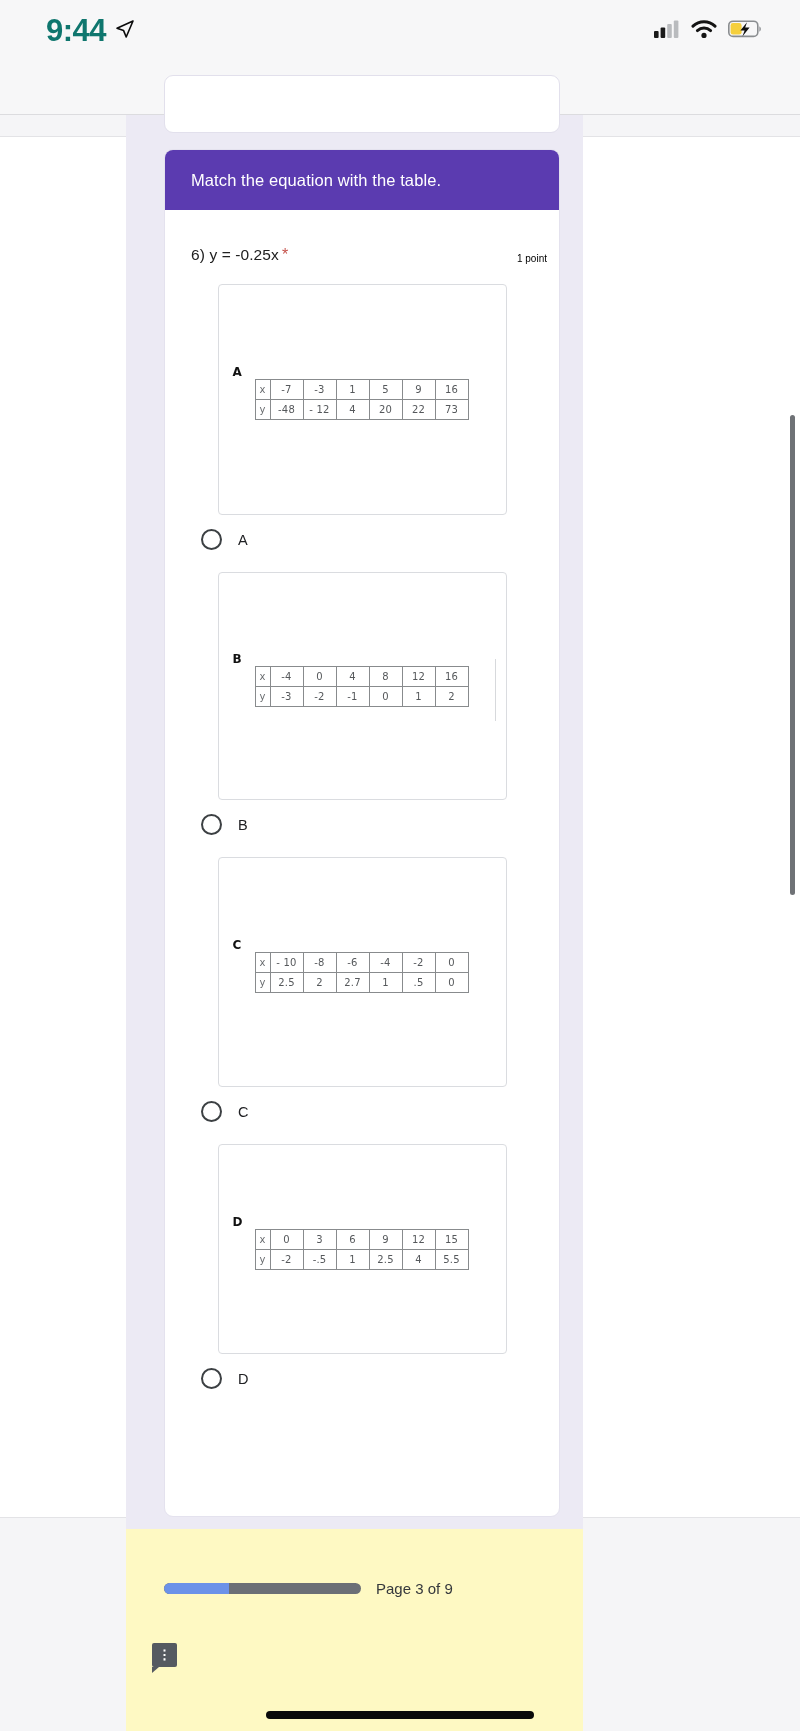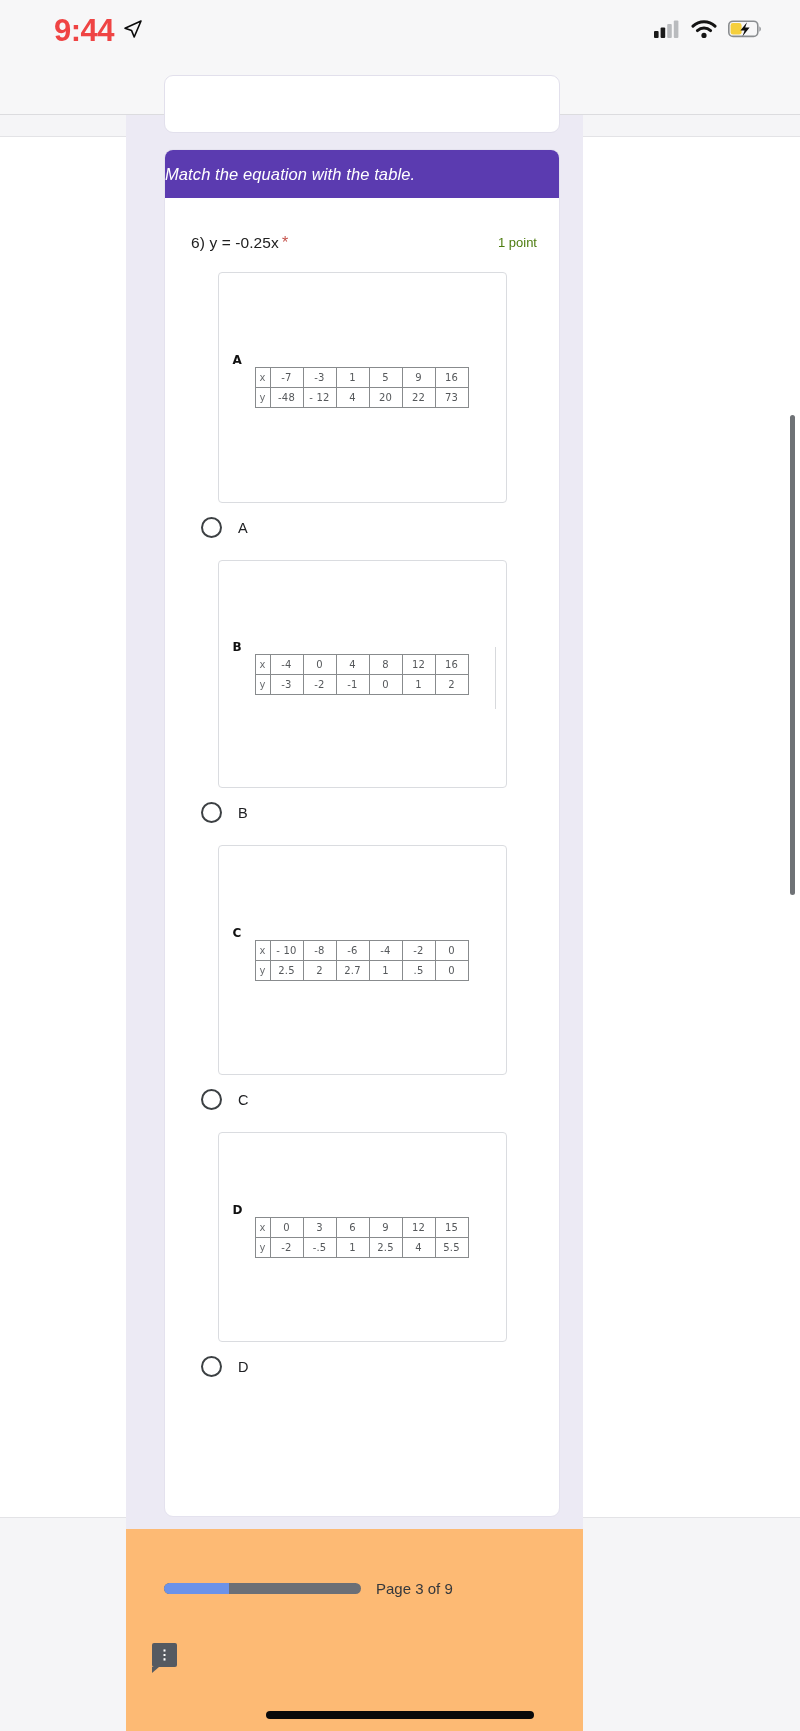--- a/index.html
+++ b/index.html
@@ -33,23 +33,22 @@
     padding: 0 38px 0 46px;
   }
   .status-left {
     display: flex;
     align-items: center;
     gap: 9px;
   }
   .status-time {
     font-size: 31px;
     font-weight: bold;
-    color: #ef4444;
+    color: #0f766e;
     letter-spacing: -0.5px;
-    margin-left: 8px;
   }
   .loc-arrow { display: block; }
   .status-right {
     display: flex;
     align-items: center;
     gap: 11px;
   }
 
   
   .url-bar {
@@ -156,47 +155,47 @@
     width: 396px;
     height: 1368px;
     background: #ffffff;
     border: 1px solid #e4e2ee;
     border-radius: 9px;
     overflow: hidden;
   }
 
   .q-header {
     width: 100%;
-    height: 48px;
+    height: 60px;
     background: #5b3bb0;
     display: flex;
     align-items: center;
-    font-style: italic;
+    padding-left: 26px;
   }
   .q-header-text {
     color: #ffffff;
     font-size: 16.5px;
     letter-spacing: 0.1px;
   }
 
   .q-row {
     display: flex;
-    align-items: flex-start;
+    align-items: flex-end;
     justify-content: space-between;
-    padding: 36px 22px 0 26px;
+    padding: 36px 12px 0 26px;
   }
   .q-title {
     font-size: 15.5px;
     color: #212121;
     letter-spacing: 0.1px;
   }
   .q-required { color: #c5524b; margin-left: 3px; }
   .q-points {
-    font-size: 13px;
-    color: #4d7c0f;
+    font-size: 10px;
+    color: #000000;
     white-space: nowrap;
     padding-top: 1px;
   }
 
   
   .options { padding: 20px 26px 0 26px; }
   .opt-block { margin-bottom: 0; }
 
   .img-frame {
     width: 289px;
@@ -276,21 +275,21 @@
     font-size: 14.5px;
     color: #202124;
   }
 
   
   .footer {
     position: absolute;
     top: 1414px; left: 126px;
     width: 457px;
     height: 202px;
-    background: #fdba74;
+    background: #fef9c3;
   }
   .progress-row {
     position: absolute;
     top: 51px; left: 38px;
     display: flex;
     align-items: center;
     gap: 15px;
   }
   .progress-track {
     width: 197px;

